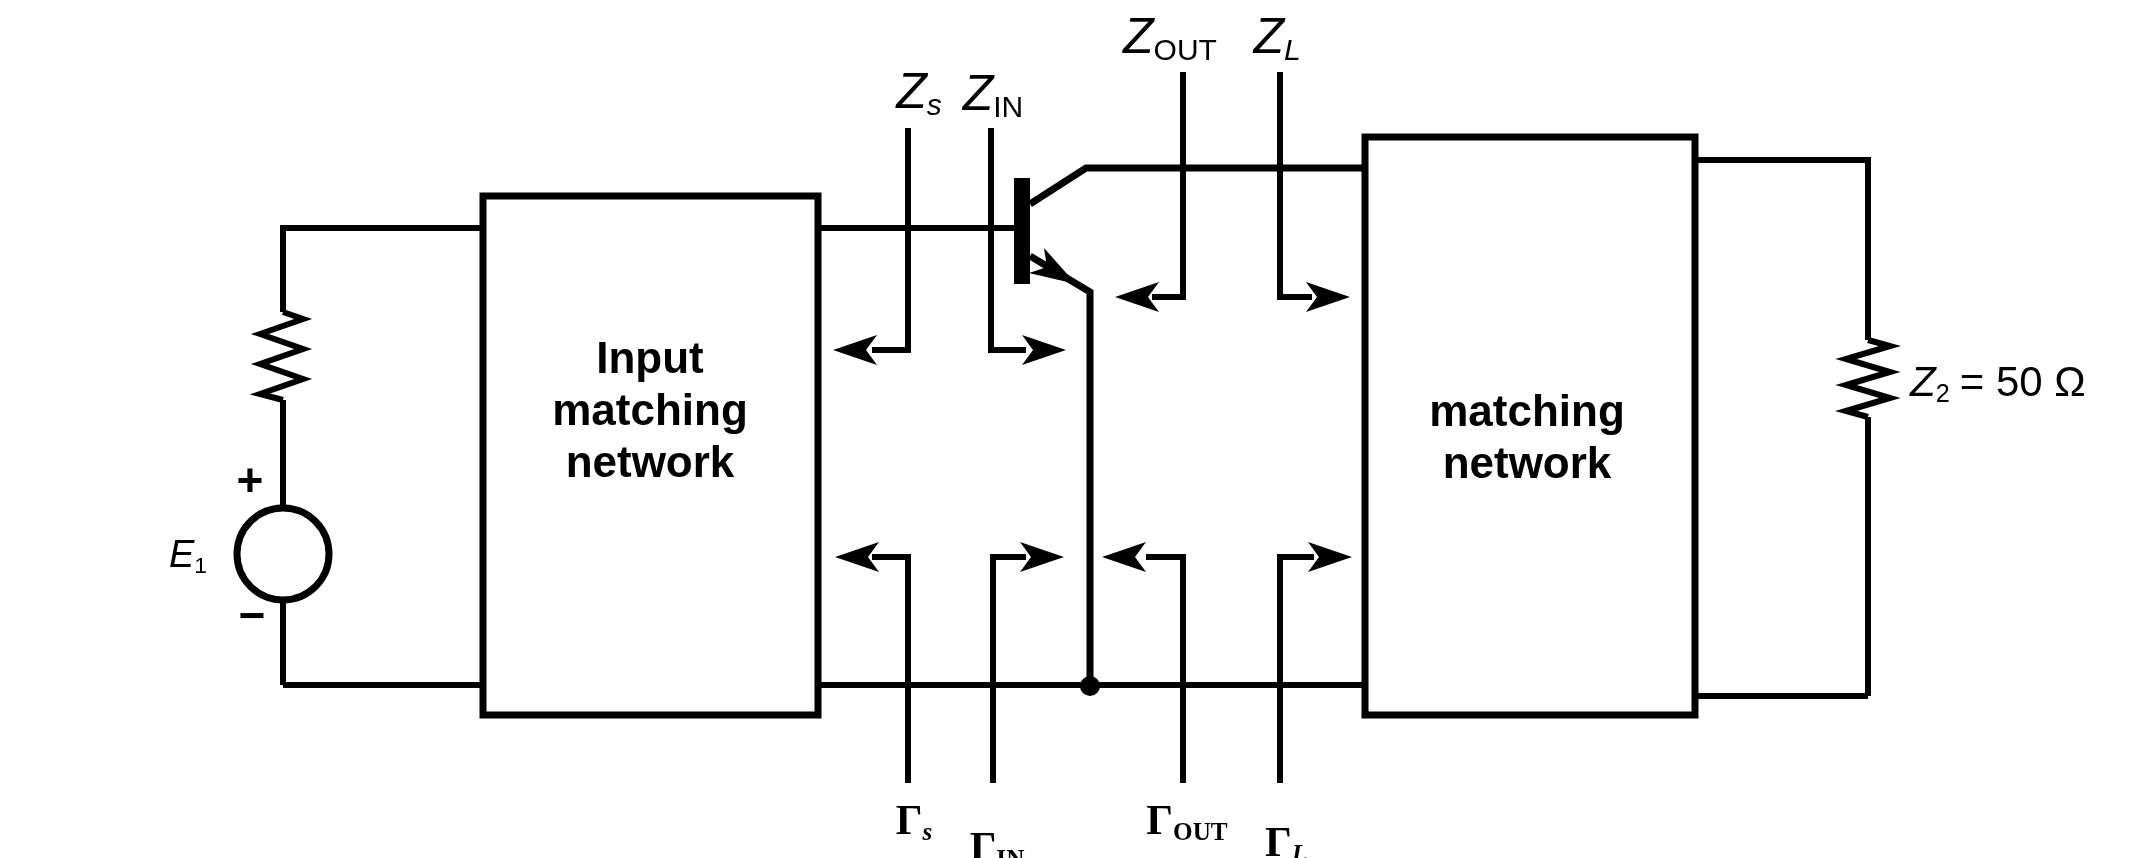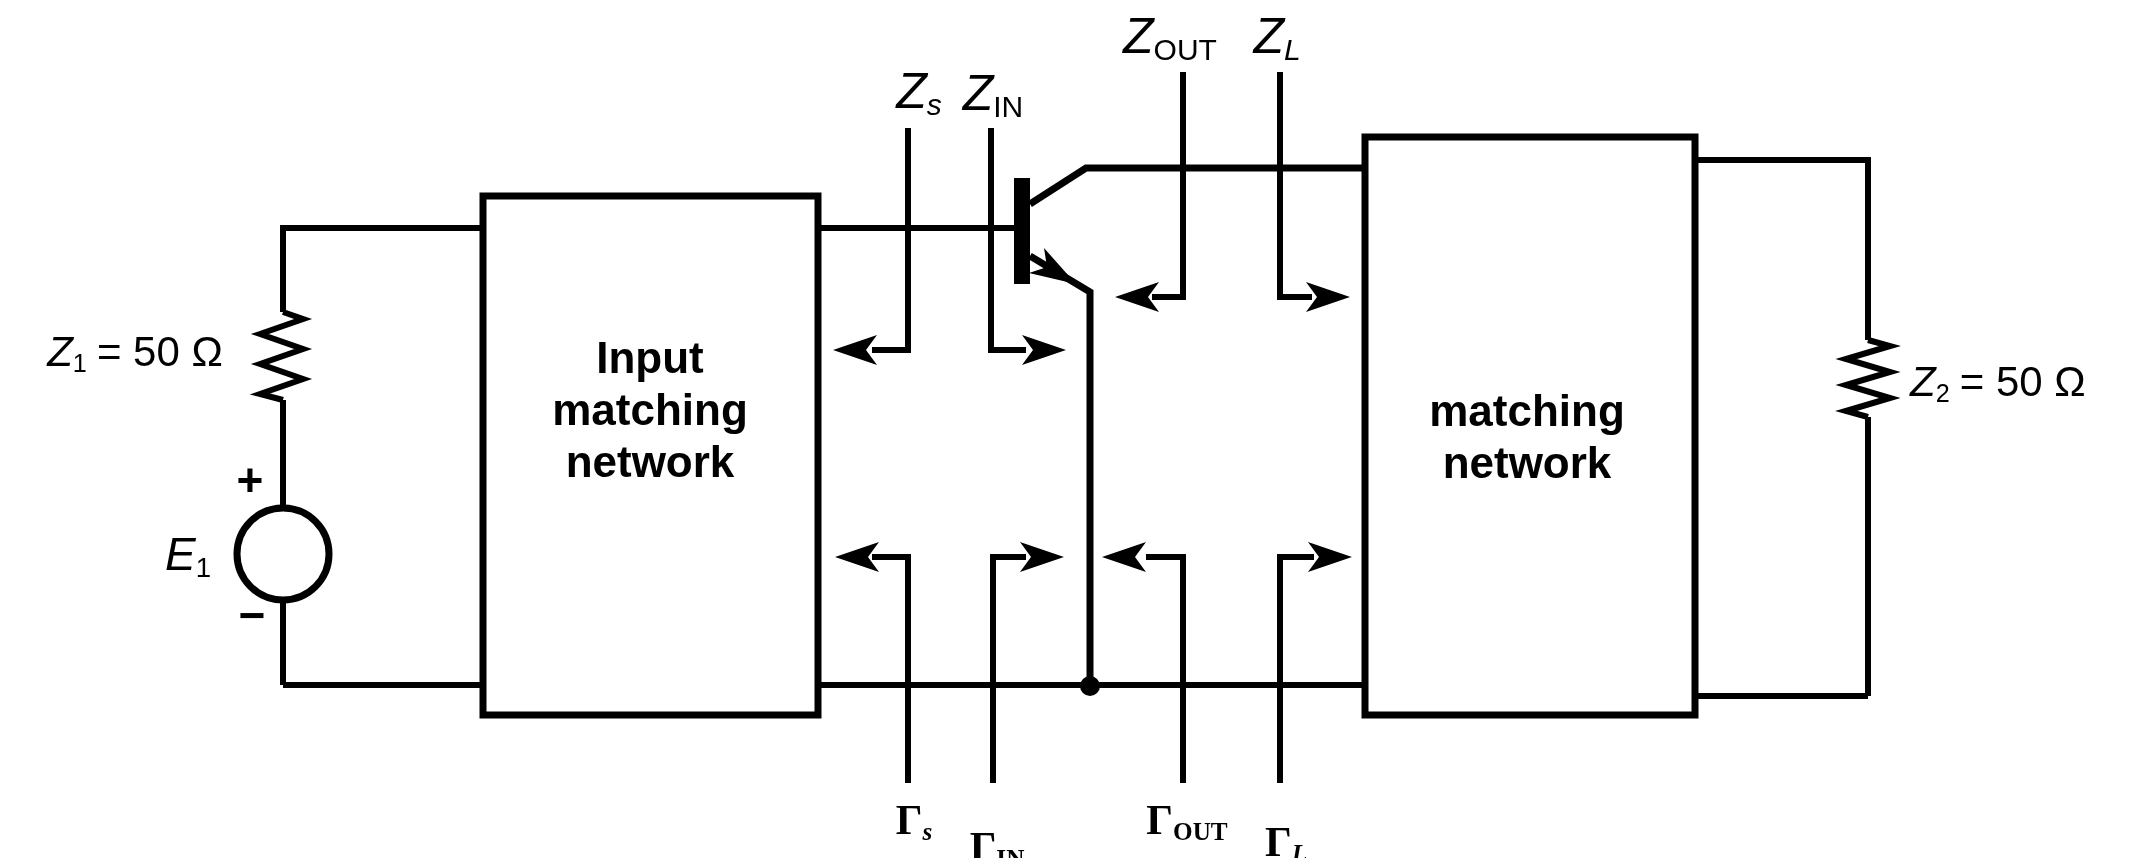--- a/index.html
+++ b/index.html
@@ -13,21 +13,21 @@
   .lbl {
     position:absolute; transform:translate(-50%,-50%);
     white-space:nowrap; font-weight:400; color:#000; line-height:1;
   }
   .var { font-style:italic; }
   .sub { font-size:0.60em; vertical-align:-0.24em; letter-spacing:0; }
   .sub.it { font-style:italic; }
   .eq { margin-left:0.24em; }
   .math-top  { font-size:50px; }
   .math-side { font-size:42px; }
-  .math-e    { font-size:46px; }
+  .math-e    { font-size:38px; }
   .gamma { font-family:"Liberation Serif", serif; font-size:42px; font-weight:700; }
   .sign { font-size:46px; font-weight:700; }
   .box-text {
     position:absolute; transform:translate(-50%,-50%);
     text-align:center; font-size:44px; line-height:52px; font-weight:700;
   }
 </style>
 </head>
 <body>
 
@@ -98,23 +98,20 @@
         <path d="M1183,783 V557 H1146"></path>
         <path fill="#000" stroke="none" d="M1102,557 L1146,542 L1135,557 L1146,572 Z"></path>
       </g>
       <g>
         <path d="M1280,783 V557 H1314"></path>
         <path fill="#000" stroke="none" d="M1352,557 L1308,542 L1319,557 L1308,572 Z"></path>
       </g>
     </g>
   </svg>
 
-  <div class="lbl math-side" style="left:135px; top:354px">
-    <span class="var">Z</span><span class="sub">1</span><span class="eq">= 50 Ω</span>
-  </div>
 
   <div class="lbl sign" style="left:250px; top:480px">+</div>
 
   <div class="lbl math-e" style="left:188px; top:556px">
     <span class="var">E</span><span class="sub">1</span>
   </div>
 
   <div class="lbl sign" style="left:252px; top:615px">−</div>
 
   <div class="box-text" style="left:650px; top:410px">

